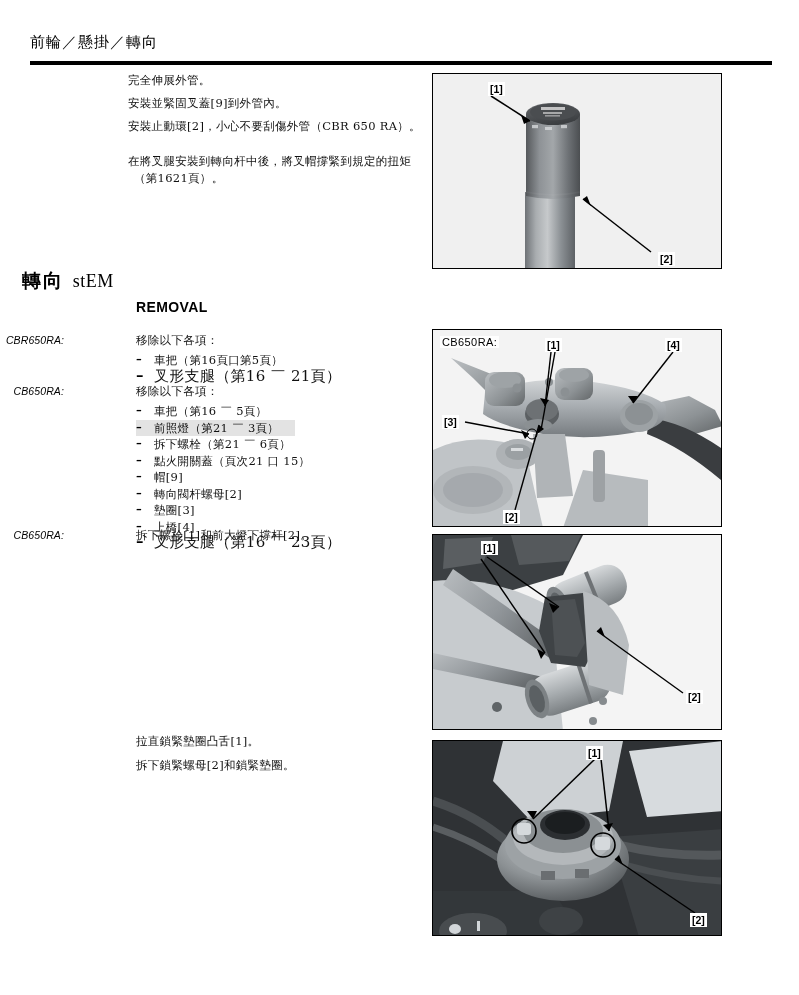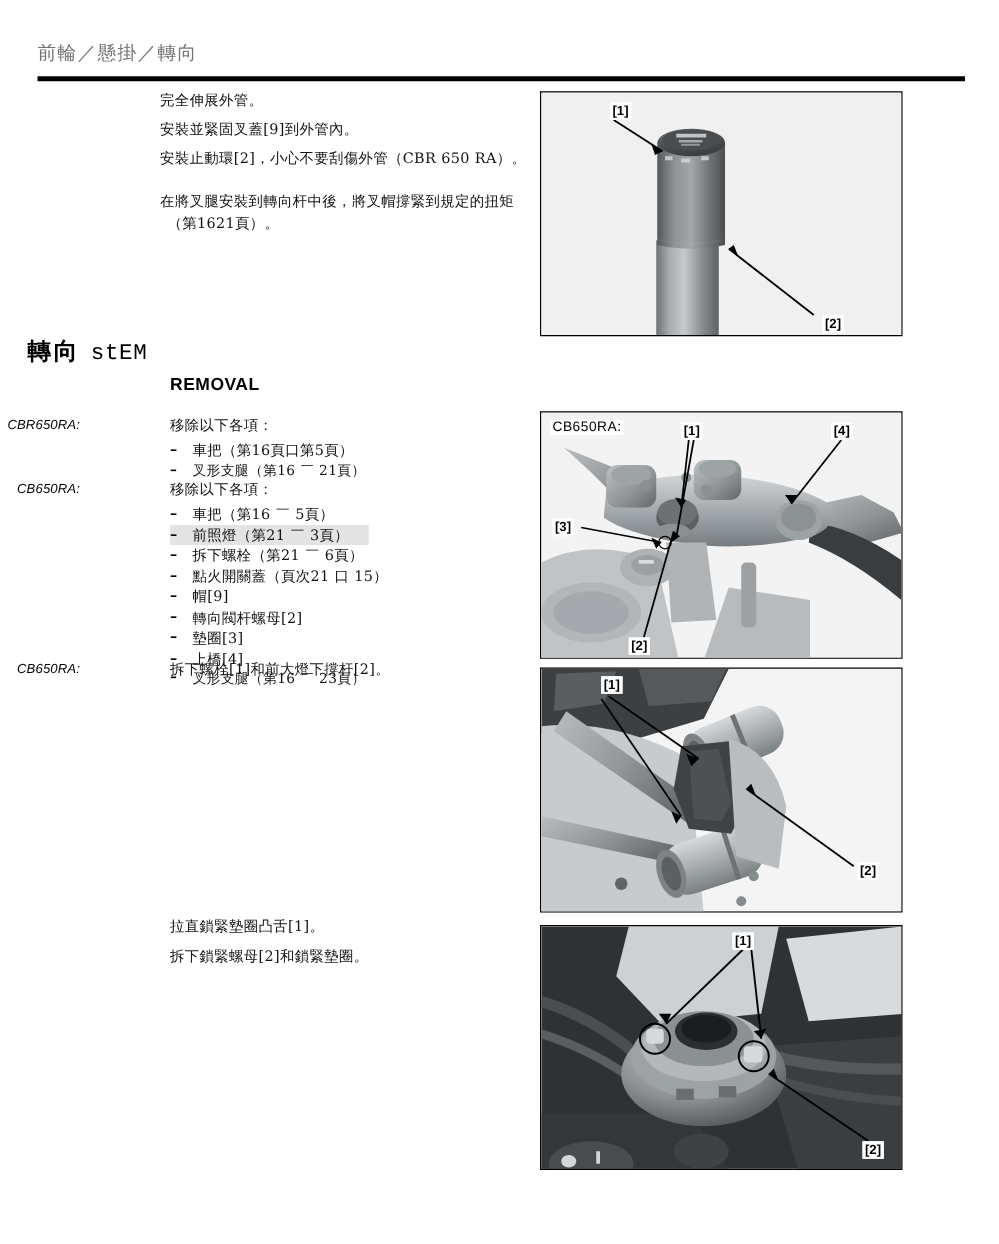--- a/index.html
+++ b/index.html
@@ -24,21 +24,21 @@
   }
 
   
   .header-title {
     position: absolute;
     left: 30px;
     top: 33px;
     font-family: "DejaVu Serif", "Liberation Serif", serif;
     font-size: 15px;
     letter-spacing: 1px;
-    color: #737373;
+    color: #000000;
     white-space: nowrap;
   }
   .header-rule {
     position: absolute;
     left: 30px;
     top: 61px;
     width: 742px;
     height: 4px;
     background: #000;
   }
@@ -66,21 +66,21 @@
     left: 22px;
     top: 268px;
     font-family: "DejaVu Serif", "Liberation Serif", serif;
     font-size: 19px;
     font-weight: bold;
     letter-spacing: 2px;
     color: #000;
     white-space: nowrap;
   }
   .section-heading .latin {
-    font-family: Liberation Mono, monospace;
+    font-family: Liberation Serif, serif;
     font-weight: normal;
     font-size: 18px;
     letter-spacing: 0.5px;
   }
   .sub-heading {
     position: absolute;
     left: 136px;
     top: 299px;
     font-family: "Liberation Sans", "DejaVu Sans", sans-serif;
     font-size: 14px;
@@ -126,21 +126,21 @@
   }
   .bullet-list li::before {
     content: "\2013";
     position: absolute;
     left: 0;
     top: -1px;
     font-weight: bold;
     color: #000;
   }
   .bullet-list li.small {
-    font-size: 11px;
+    font-size: 15px;
     line-height: 15px;
   }
   .bullet-list li.shaded {
     background: #e3e3e3;
     display: inline-block;
     padding-right: 16px;
   }
 
   
   .figure {

